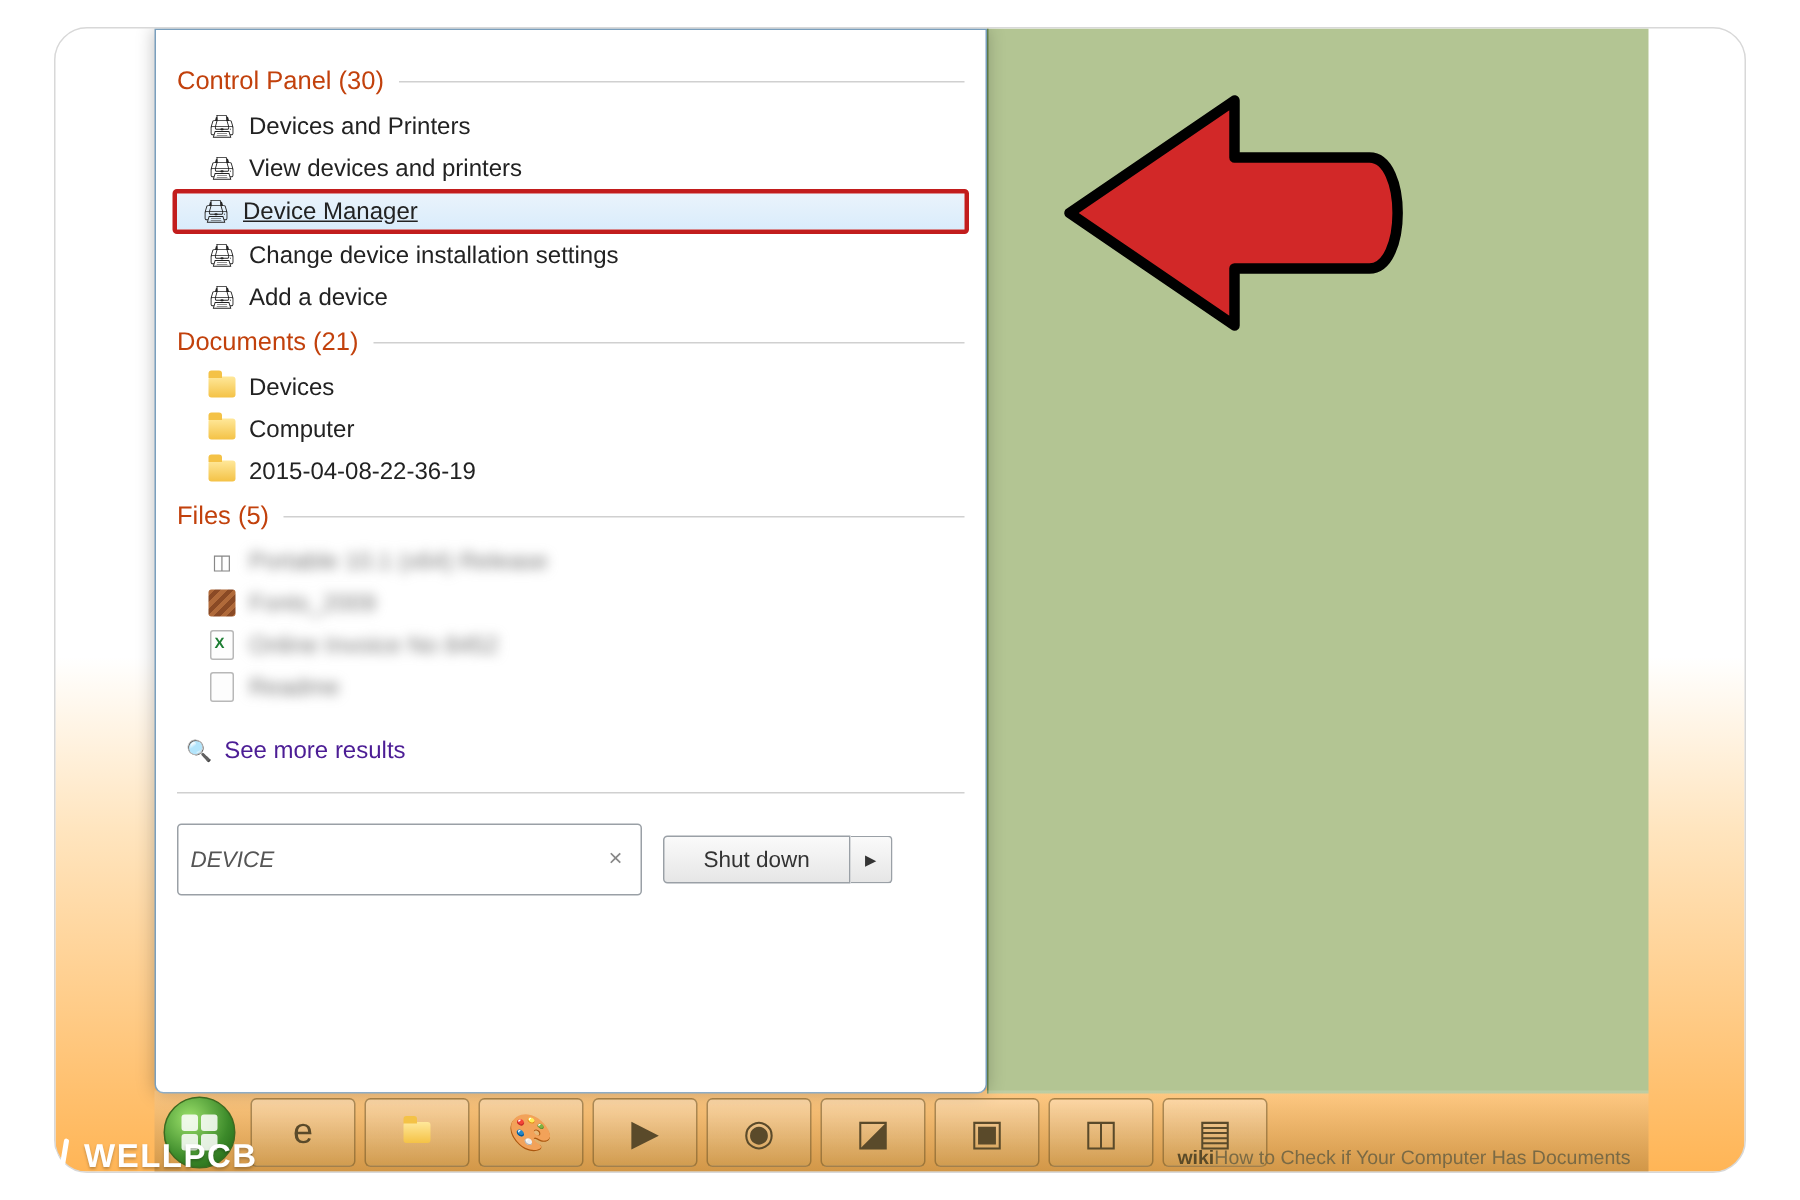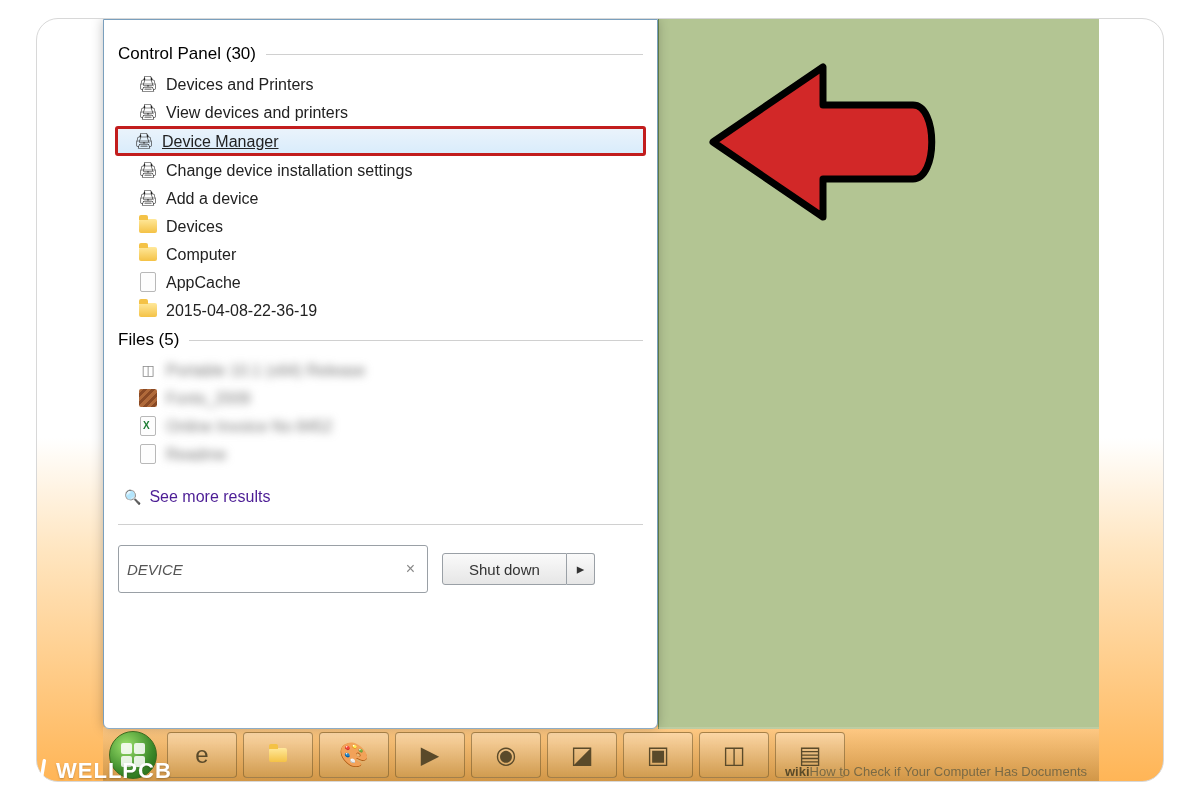--- a/index.html
+++ b/index.html
@@ -37,21 +37,21 @@
     height: 710px;
     background: #ffffff;
     border: 1px solid #7a9fbd;
     border-radius: 0 0 6px 6px;
     box-shadow: 0 0 12px rgba(0,0,0,0.25);
   }
   .panel-content {
     padding: 18px 14px 6px 14px;
   }
   .section-header {
-    color: #000000;
+    color: #c2410c;
     font-size: 17px;
     font-weight: 400;
     margin: 6px 0 6px 0;
     display: flex;
     align-items: center;
     gap: 10px;
   }
   .section-header .line {
     flex: 1;
     height: 1px;
@@ -305,37 +305,35 @@
         </div>
         <div class="result-item">
           <span class="icon printer-icon"></span>
           <span class="label">Change device installation settings</span>
         </div>
         <div class="result-item">
           <span class="icon printer-icon"></span>
           <span class="label">Add a device</span>
         </div>
 
+        <div class="section-header">
+          <span>Documents (21)</span>
+          <span class="line"></span>
+        </div>
         <div class="result-item">
           <span class="icon">
               <span class="folder-icon"></span>
             </span>
           <span class="label">Devices</span>
         </div>
         <div class="result-item">
           <span class="icon">
               <span class="folder-icon"></span>
             </span>
           <span class="label">Computer</span>
-        </div>
-        <div class="result-item">
-          <span class="icon">
-              <span class="file-icon"></span>
-            </span>
-          <span class="label">AppCache</span>
         </div>
         <div class="result-item">
           <span class="icon">
               <span class="folder-icon"></span>
             </span>
           <span class="label">2015-04-08-22-36-19</span>
         </div>
 
         <div class="section-header">
           <span>Files (5)</span>

